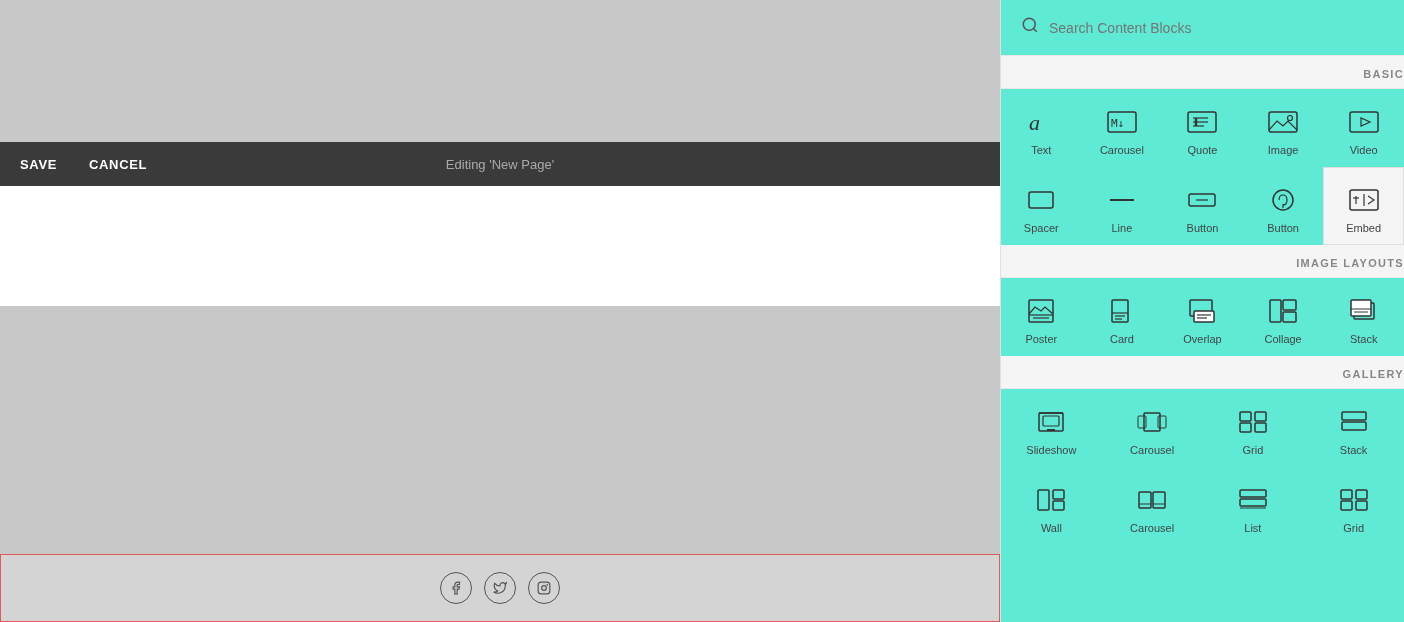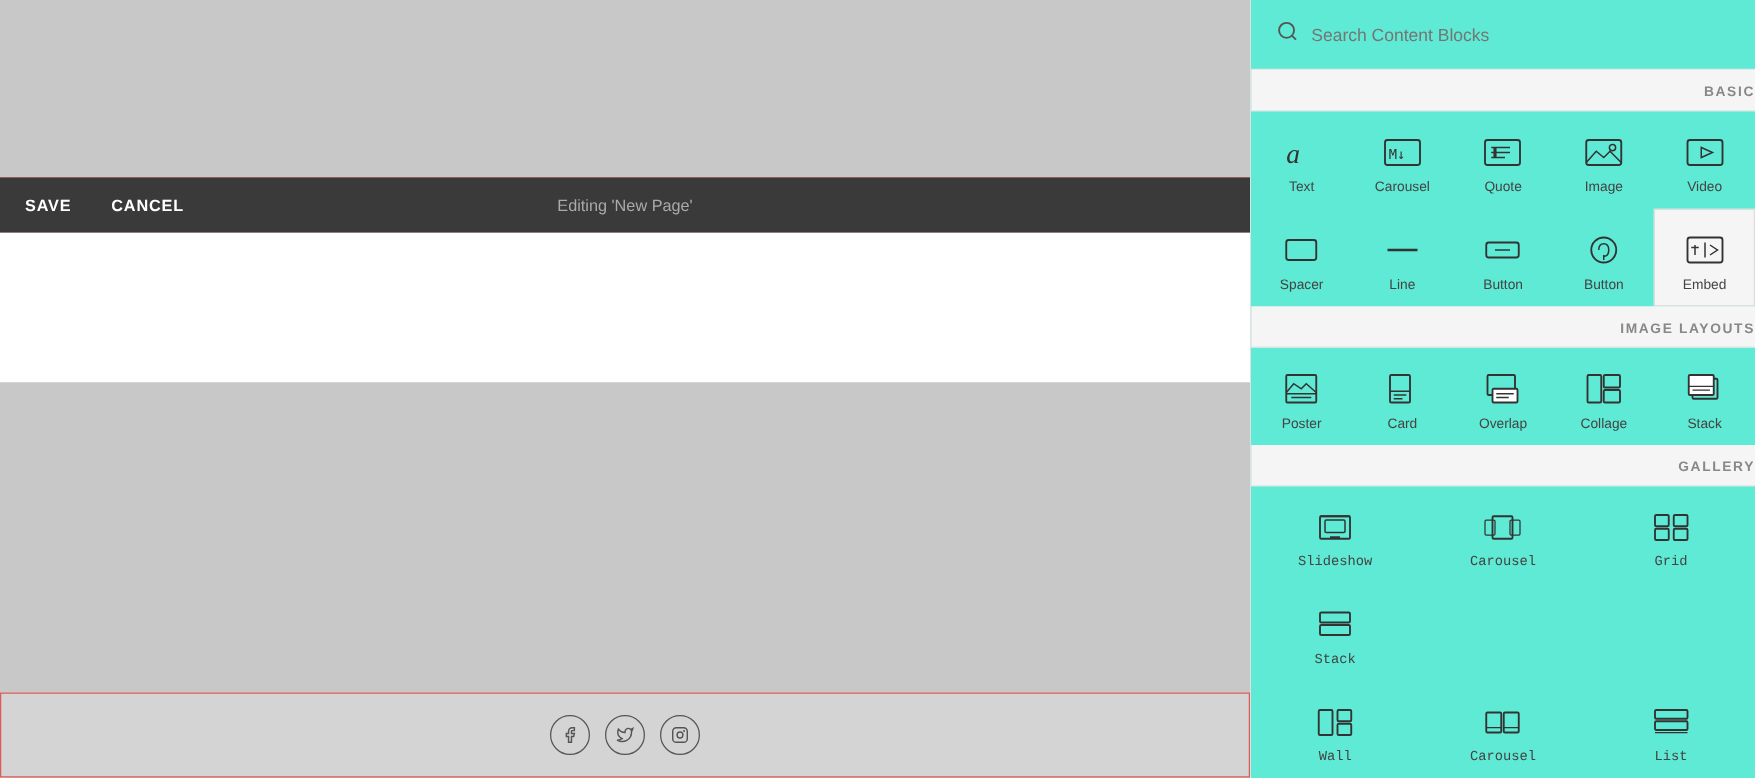--- a/index.html
+++ b/index.html
@@ -133,23 +133,22 @@
     }
 
     .blocks-grid {
       display: grid;
       grid-template-columns: repeat(5, 1fr);
       gap: 0;
     }
 
     .blocks-grid-4 {
       display: grid;
-      grid-template-columns: repeat(3, 1fr);
+      grid-template-columns: repeat(4, 1fr);
       gap: 0;
-      font-family: Liberation Mono, monospace;
     }
 
     .block-item {
       display: flex;
       flex-direction: column;
       align-items: center;
       justify-content: center;
       padding: 14px 8px 10px;
       cursor: pointer;
       border: 1px solid transparent;

